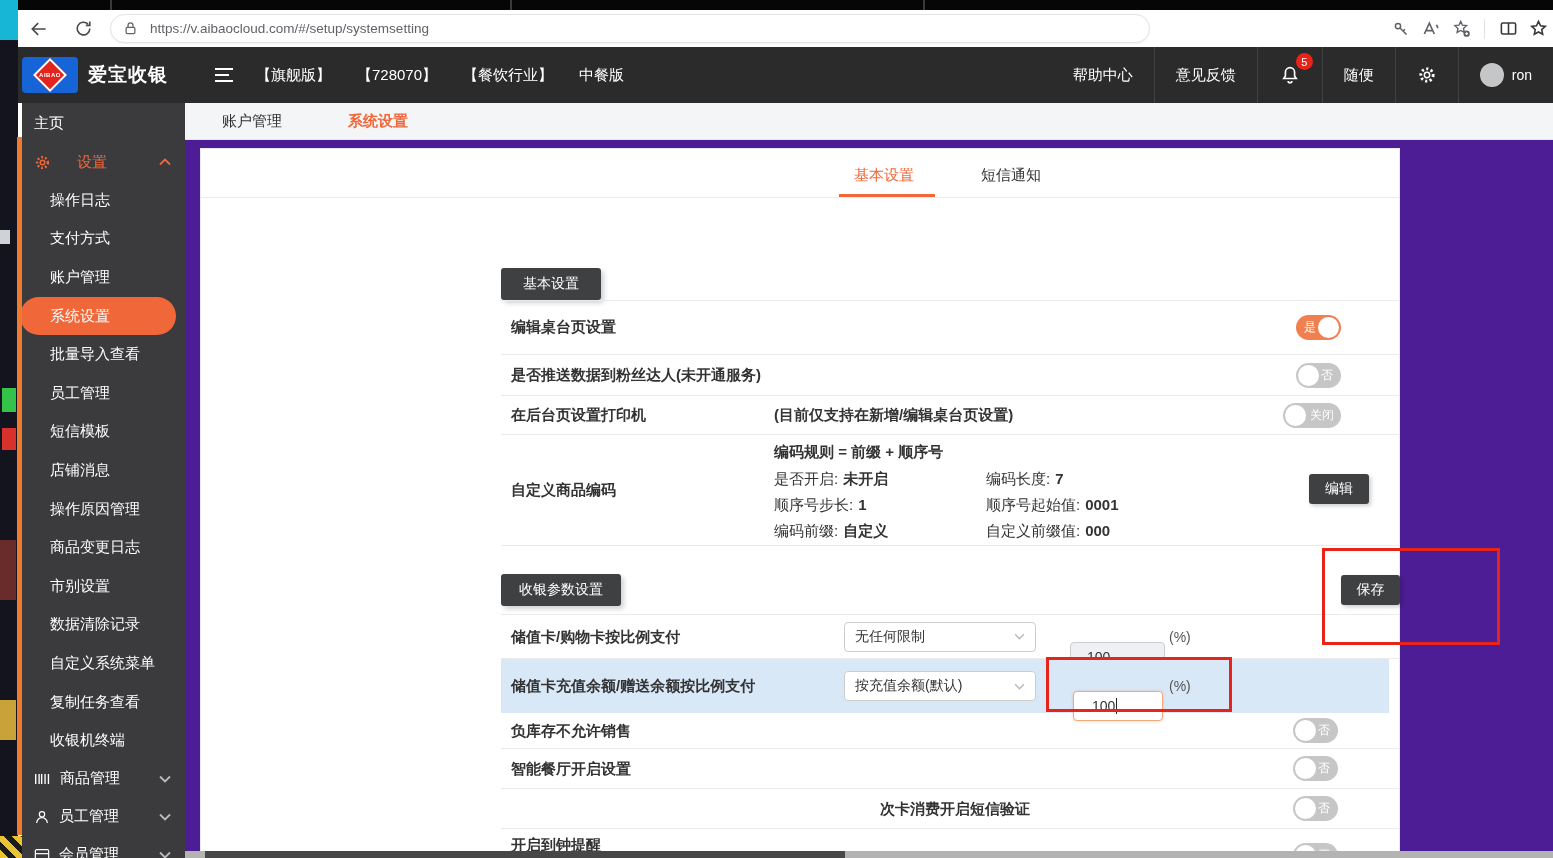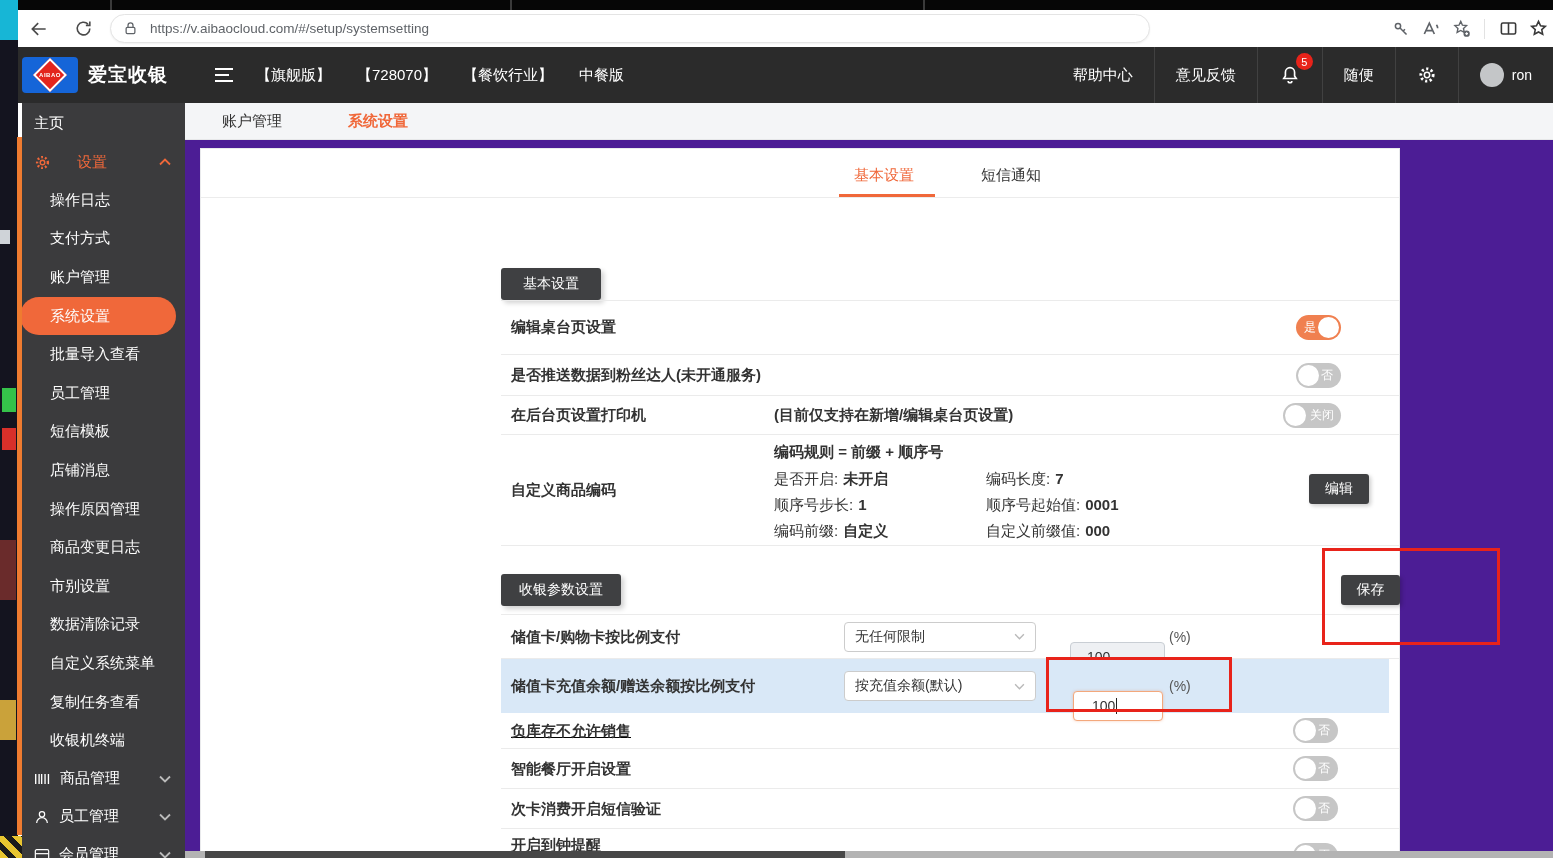--- a/index.html
+++ b/index.html
@@ -79,21 +79,21 @@
   .code-col1 { width:212px; display:flex; }
   .code-k { color:#333; }
   .code-v { font-weight:700; margin-left:5px; }
   .code-rule { font-weight:700; margin-bottom:8px; }
 
   .rows2 { position:absolute; left:300px; top:465px; width:898px; }
   .c-row { position:relative; display:flex; align-items:center; border-bottom:1px solid #ebebeb; padding-left:10px; }
   .c-row .lbl { font-size:15px; font-weight:600; color:#333; width:260px; line-height:22px; }
   .cr1 { height:45px; border-top:1px solid #ebebeb; }
   .cr2 { height:54px; background:#d9e8f7; width:888px; border-bottom:none; }
-  .cr3 { height:36px;text-decoration:underline; } .cr4 { height:40px; } .cr5 { height:40px; } .cr6 { height:31px; border-bottom:none; }
+  .cr3 { height:36px; } .cr4 { height:40px; } .cr5 { height:40px;justify-content:center; } .cr6 { height:31px; border-bottom:none; }
   .sel { position:absolute; left:343px; width:192px; height:30px; border:1px solid #ccc; border-radius:4px; background:#fff; display:flex; align-items:center; padding:0 10px; font-size:14px; color:#333; }
   .sel .chev { margin-left:auto; color:#b9b9b9; display:flex; }
   .f-input { position:absolute; height:30px; border-radius:4px; font-size:14px; color:#333; display:flex; align-items:center;margin-top:40px; }
   .f-input.gray { left:569px; width:95px; background:#eef0f3; border:1px solid #c9ced4; padding-left:16px; }
   .f-input.focus { left:572px; width:90px; background:#fff; border:1px solid #f3a87c; box-shadow:0 0 3px rgba(240,120,60,.35); padding-left:18px; }
   .caret { width:1px; height:16px; background:#222; margin-left:1px; }
   .unit { position:absolute; left:668px; font-size:14px; color:#555; }
 
   
   .toggle { height:25px; border-radius:13px; display:flex; align-items:center; color:#fff; font-size:12px; }

